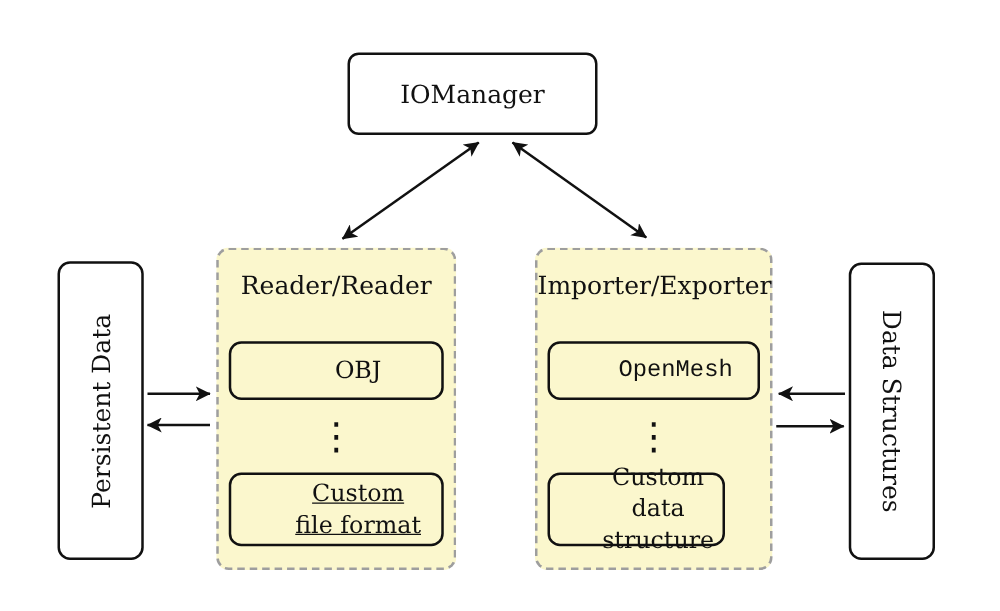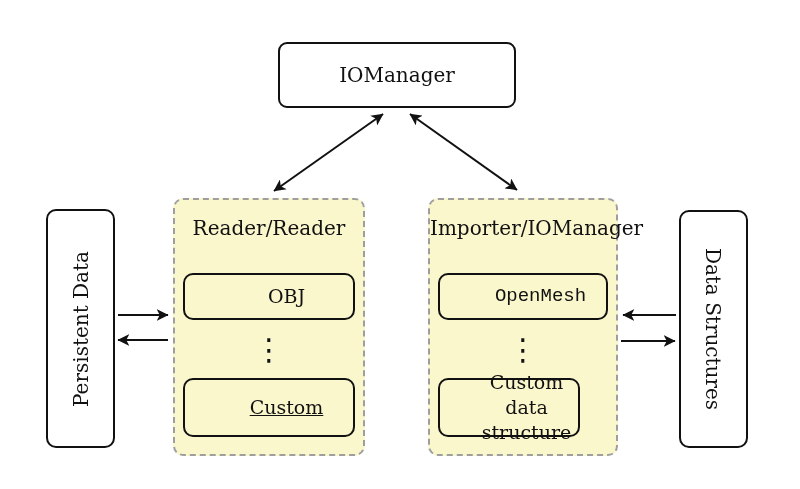--- a/index.html
+++ b/index.html
@@ -16,21 +16,21 @@
     position: absolute;
     box-sizing: border-box;
     background: #ffffff;
     border: 2.5px solid #111111;
     border-radius: 9px;
     display: flex;
     align-items: center;
     justify-content: center;
     text-align: center;
   }
-  .iomanager { left: 278px; top: 42px; width: 238px; height: 66px; font-size: 20px; }
+  .iomanager { left: 278px; top: 42px; width: 200px; height: 66px; font-size: 20px; }
   .panel {
     position: absolute;
     box-sizing: border-box;
     background: #FBF7CD;
     border: 2px dashed #9E9E9E;
     border-radius: 10px;
   }
   .panel-left  { left: 173px; top: 198px; width: 192px; height: 258px; }
   .panel-right { left: 428px; top: 198px; width: 190px; height: 258px; }
   .panel-title {
@@ -123,25 +123,26 @@
   </div>
   <div class="inner-node obj">
     <span>OBJ</span>
   </div>
   <div class="vdots vdots-left">
     <span>⋮</span>
   </div>
   <div class="inner-node custom-file">
     <span>
       <span>Custom</span><br>
+      <span>file format</span>
     </span>
   </div>
 
   <div class="panel panel-right">
-    <div class="panel-title">Importer/IOManager</div>
+    <div class="panel-title">Importer/Exporter</div>
   </div>
   <div class="inner-node openmesh">
     <span>OpenMesh</span>
   </div>
   <div class="vdots vdots-right">
     <span>⋮</span>
   </div>
   <div class="inner-node custom-data">
     <span>
       <span>Custom data</span><br>

